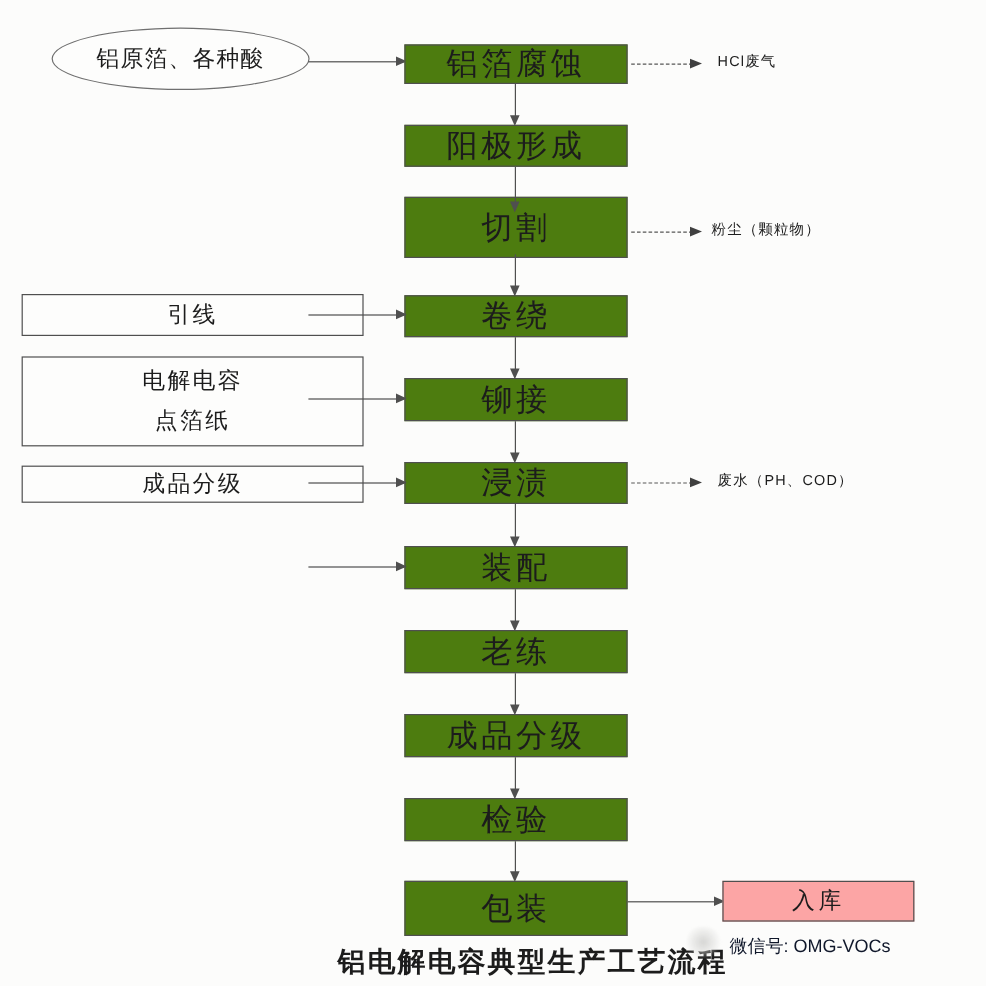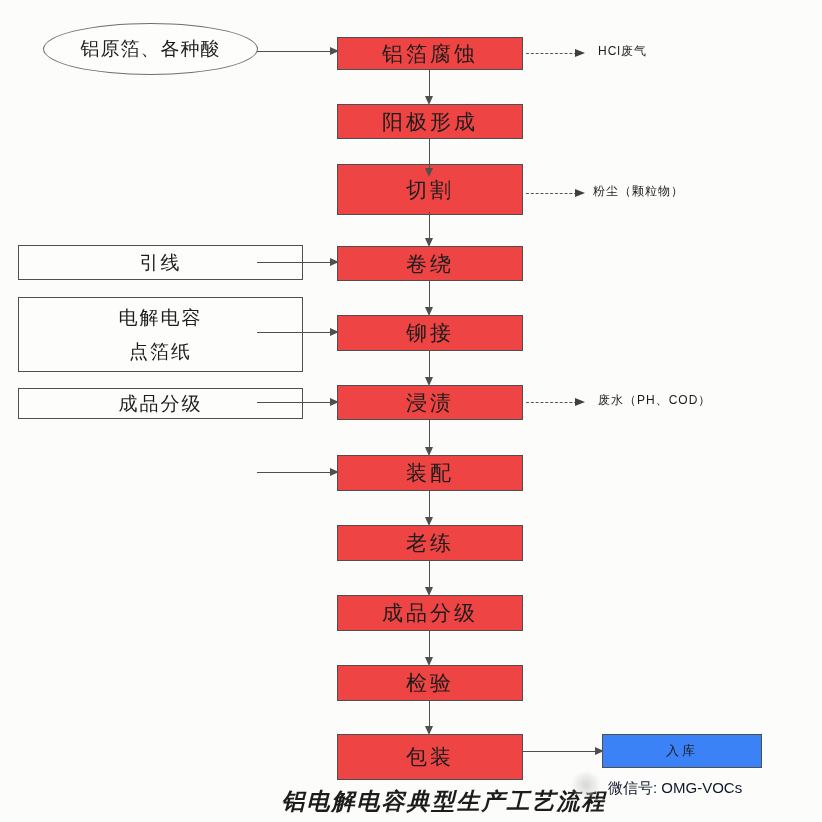--- a/index.html
+++ b/index.html
@@ -4,34 +4,34 @@
 <style>
   html,body { margin:0; padding:0; background:#ffffff; }
   .canvas {
     position:relative; width:822px; height:822px;
     background:#fcfcfb;
     font-family:"Liberation Sans","DejaVu Sans",sans-serif;
     color:#1c1c1c; overflow:hidden;
   }
   .pbox {
     position:absolute; left:337px; width:186px;
-    border:1.5px solid #4f4f4f; background:#ef4444;
+    border:1.5px solid #4f4f4f; background:#4d7c0f;
     display:flex; align-items:center; justify-content:center;
-    font-size:21px; letter-spacing:3px; box-sizing:border-box;
+    font-size:26px; letter-spacing:3px; box-sizing:border-box;
   }
   .inbox {
     position:absolute; left:18px; width:285px;
     border:1.5px solid #4f4f4f; background:#fdfdfc;
     display:flex; flex-direction:column; align-items:center; justify-content:center;
     font-size:19px; letter-spacing:2px; line-height:1.75; box-sizing:border-box;
   }
   .endbox {
-    position:absolute; border:1.5px solid #4f4f4f; background:#3b82f6;
+    position:absolute; border:1.5px solid #4f4f4f; background:#fca5a5;
     display:flex; align-items:center; justify-content:center;
-    font-size:13px; letter-spacing:3px; box-sizing:border-box;
+    font-size:19px; letter-spacing:3px; box-sizing:border-box;
   }
   .ellipse {
     position:absolute; border:1.4px solid #6f6f6f; border-radius:50%;
     background:#fdfdfc; display:flex; align-items:center; justify-content:center;
     font-size:19px; letter-spacing:1px; box-sizing:border-box;
   }
   .varrow { position:absolute; width:0; border-left:1.6px solid #4f4f4f; }
   .varrow::after {
     content:""; position:absolute; bottom:-2px; left:-5.4px;
     border:4.5px solid transparent; border-bottom:none; border-top:9px solid #4f4f4f;
@@ -44,21 +44,20 @@
   .darrow { position:absolute; height:0; border-top:1.7px dashed #565656; }
   .darrow::after {
     content:""; position:absolute; right:-3px; top:-5.4px;
     border:4.5px solid transparent; border-right:none; border-left:10px solid #3f3f3f;
   }
   .rlabel { position:absolute; font-size:12px; letter-spacing:1px; white-space:nowrap; }
   .title {
     position:absolute; left:244px; width:400px; top:786px;
     font-size:23px; font-weight:bold; letter-spacing:2px; text-align:center;
     white-space:nowrap;
-    font-style:italic;
   }
   .wm-text { position:absolute; left:608px; top:779px; font-size:15px; color:#0f172a; white-space:nowrap; }
   .wm-blob {
     position:absolute; left:570px; top:772px; width:32px; height:26px; border-radius:50%;
     background:radial-gradient(circle, #d6d6d4 0%, rgba(245,245,243,0) 72%);
     filter:blur(1px);
   }
 </style>
 </head>
 <body>

